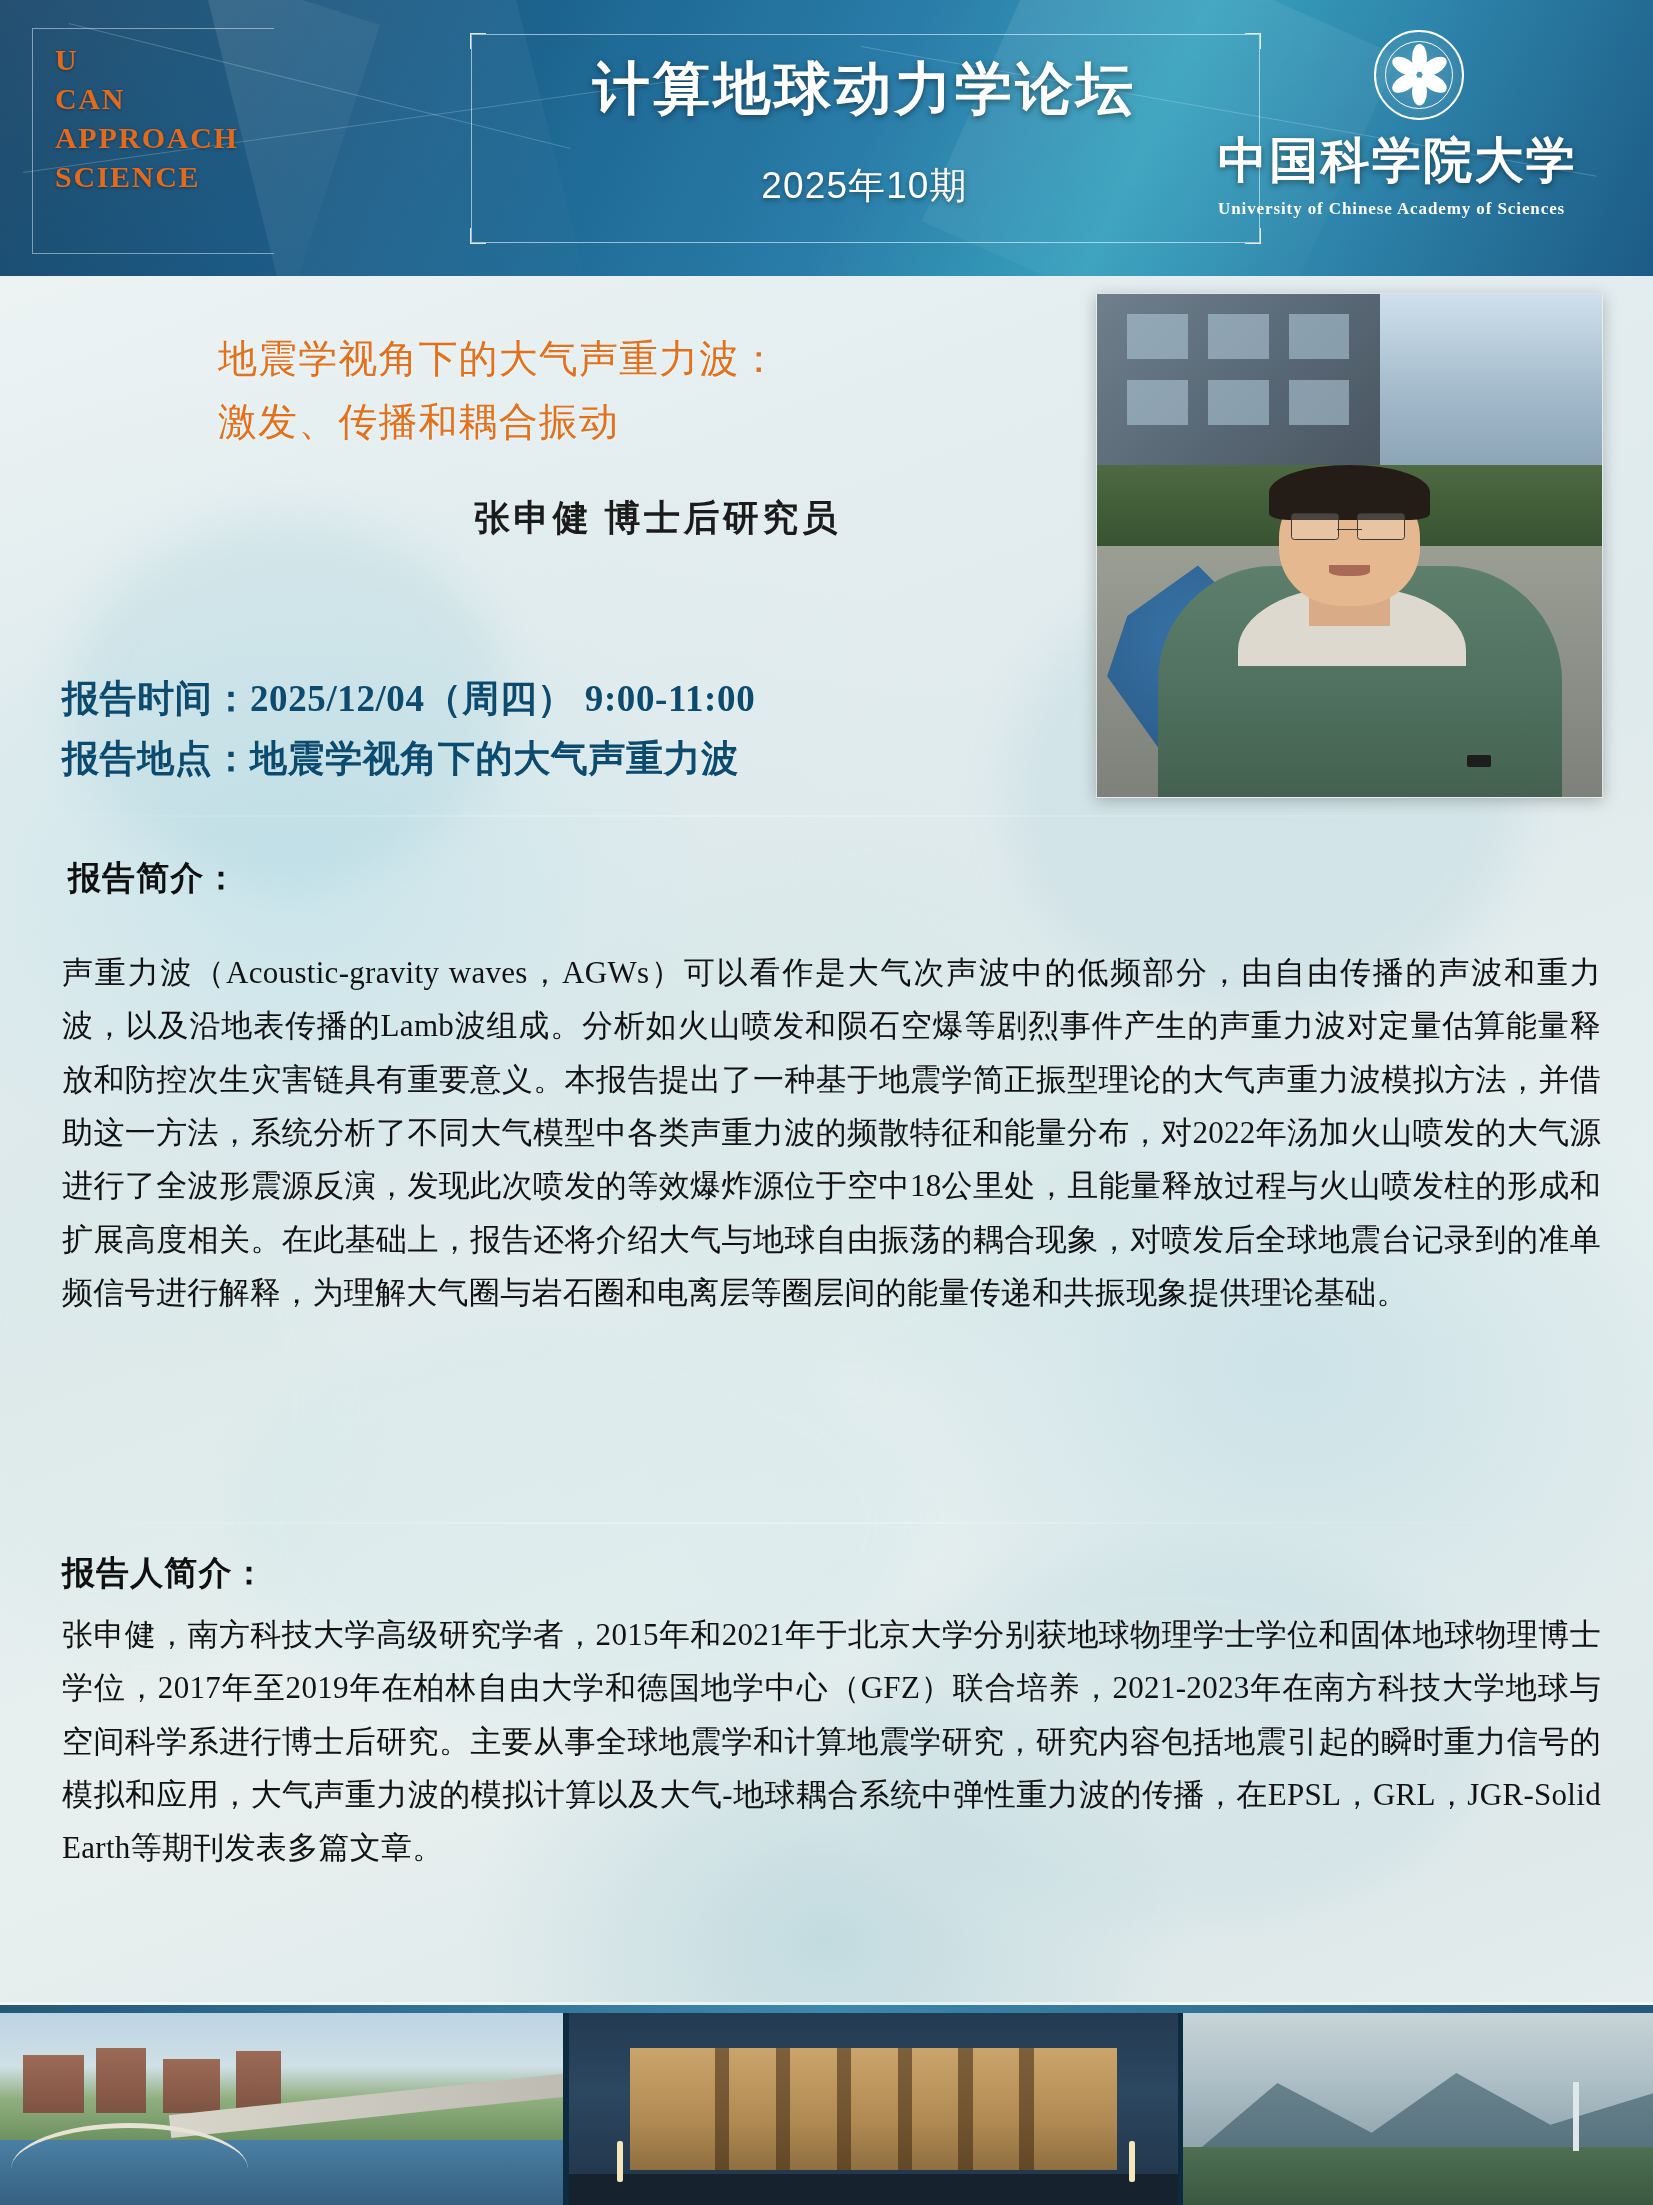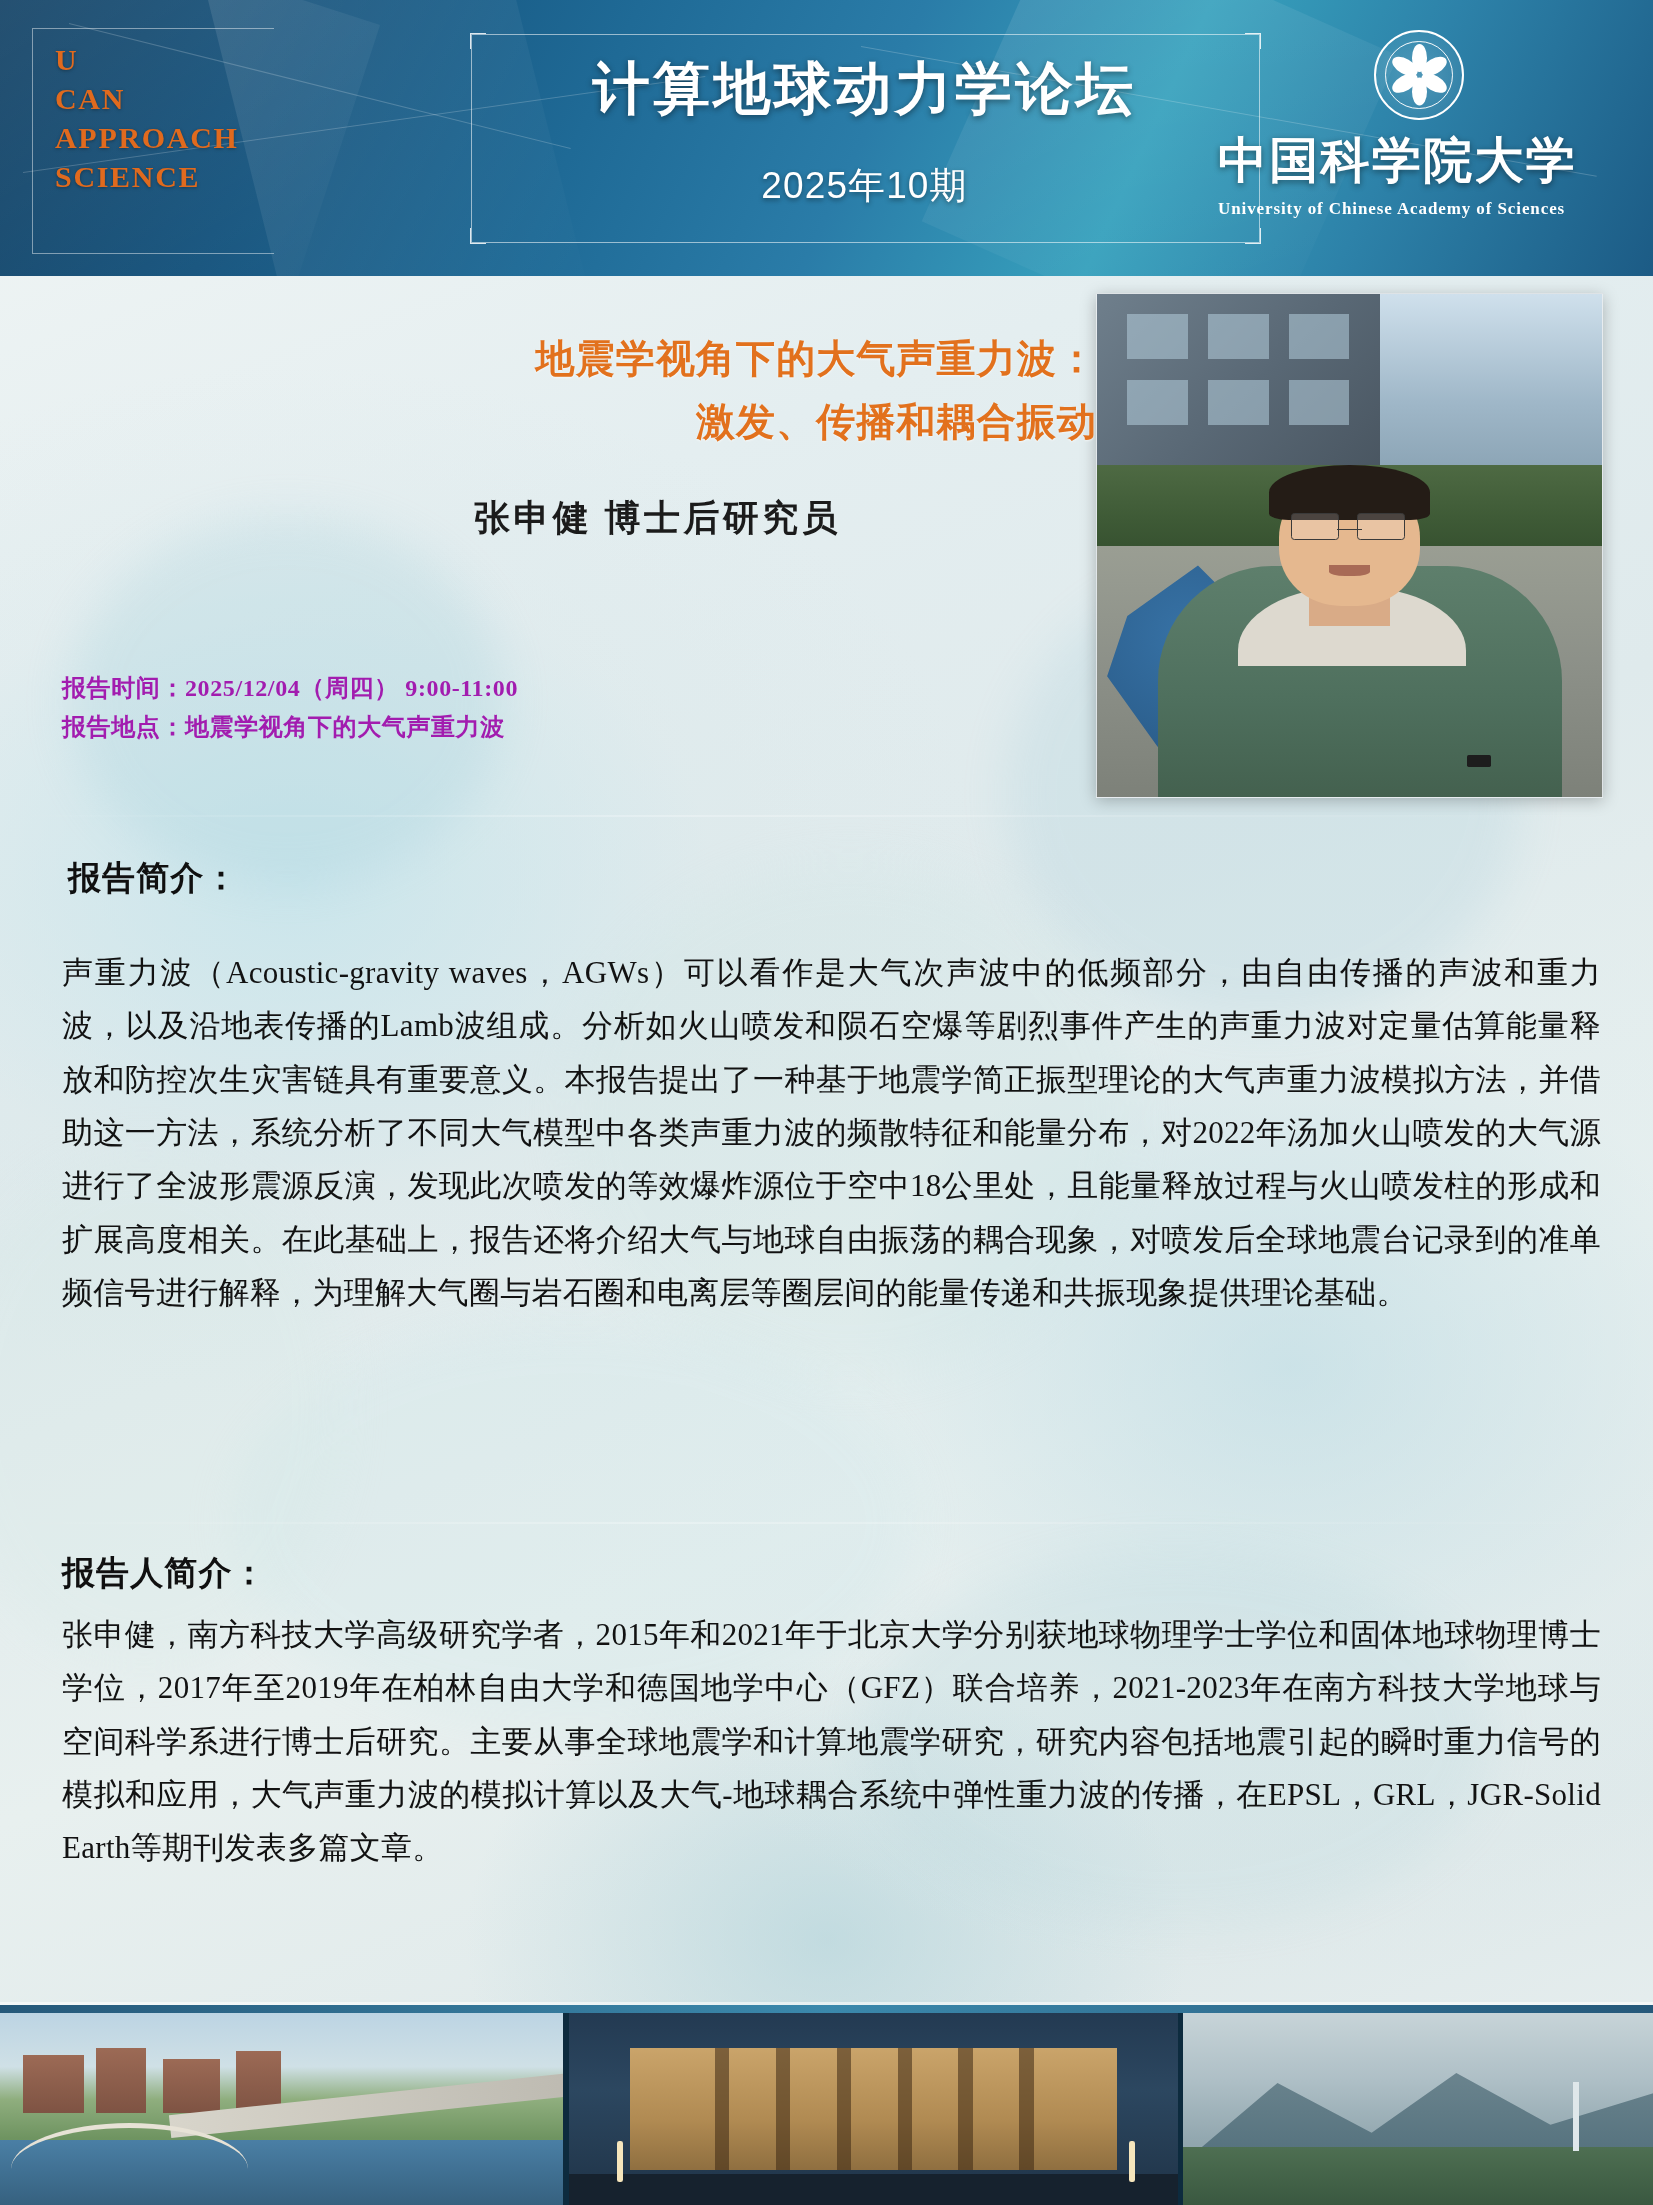--- a/index.html
+++ b/index.html
@@ -221,24 +221,24 @@
   .ph-mouth { position: absolute; left: 46%; bottom: 44%; width: 8%; height: 2.2%;
     background: #a86a56; border-radius: 0 0 40% 40%; }
   .ph-logo { position: absolute; right: 22%; bottom: 6%; width: 24px; height: 11.5px;
     background: #1d1d1d; border-radius: 1.7px; }
 
   
   .talk-title {
     position: absolute;
     left: 218px; top: 327px;
     width: 879px;
-    text-align: right;
+    text-align: left;
     color: #e2711d;
     font-family: "Liberation Serif", serif;
-    font-weight: 700;
+    font-weight: 400;
     font-size: 39px;
     line-height: 1.62;
     letter-spacing: 1.1px;
     text-shadow: 0 1.1px 2.3px rgba(255,255,255,.65);
   }
   .speaker-name, .speaker-org {
     position: absolute;
     left: 218px;
     width: 879px;
     text-align: center;
@@ -249,24 +249,24 @@
     letter-spacing: 3.4px;
   }
   .speaker-name { top: 494px; }
   .speaker-org { top: 560px; }
 
   
   .meta {
     position: absolute;
     left: 62px; top: 669px;
     width: 1045px;
-    color: #a21caf;
-    font-family: "Liberation Serif", serif;
-    font-weight: 700;
-    font-size: 24px;
+    color: #0c4a6e;
+    font-family: "Liberation Serif", serif;
+    font-weight: 700;
+    font-size: 37px;
     line-height: 1.62;
     letter-spacing: 0.6px;
   }
   .meta .row { white-space: nowrap; }
 
   
   .section-title {
     position: absolute;
     left: 62px;
     color: #101010;

